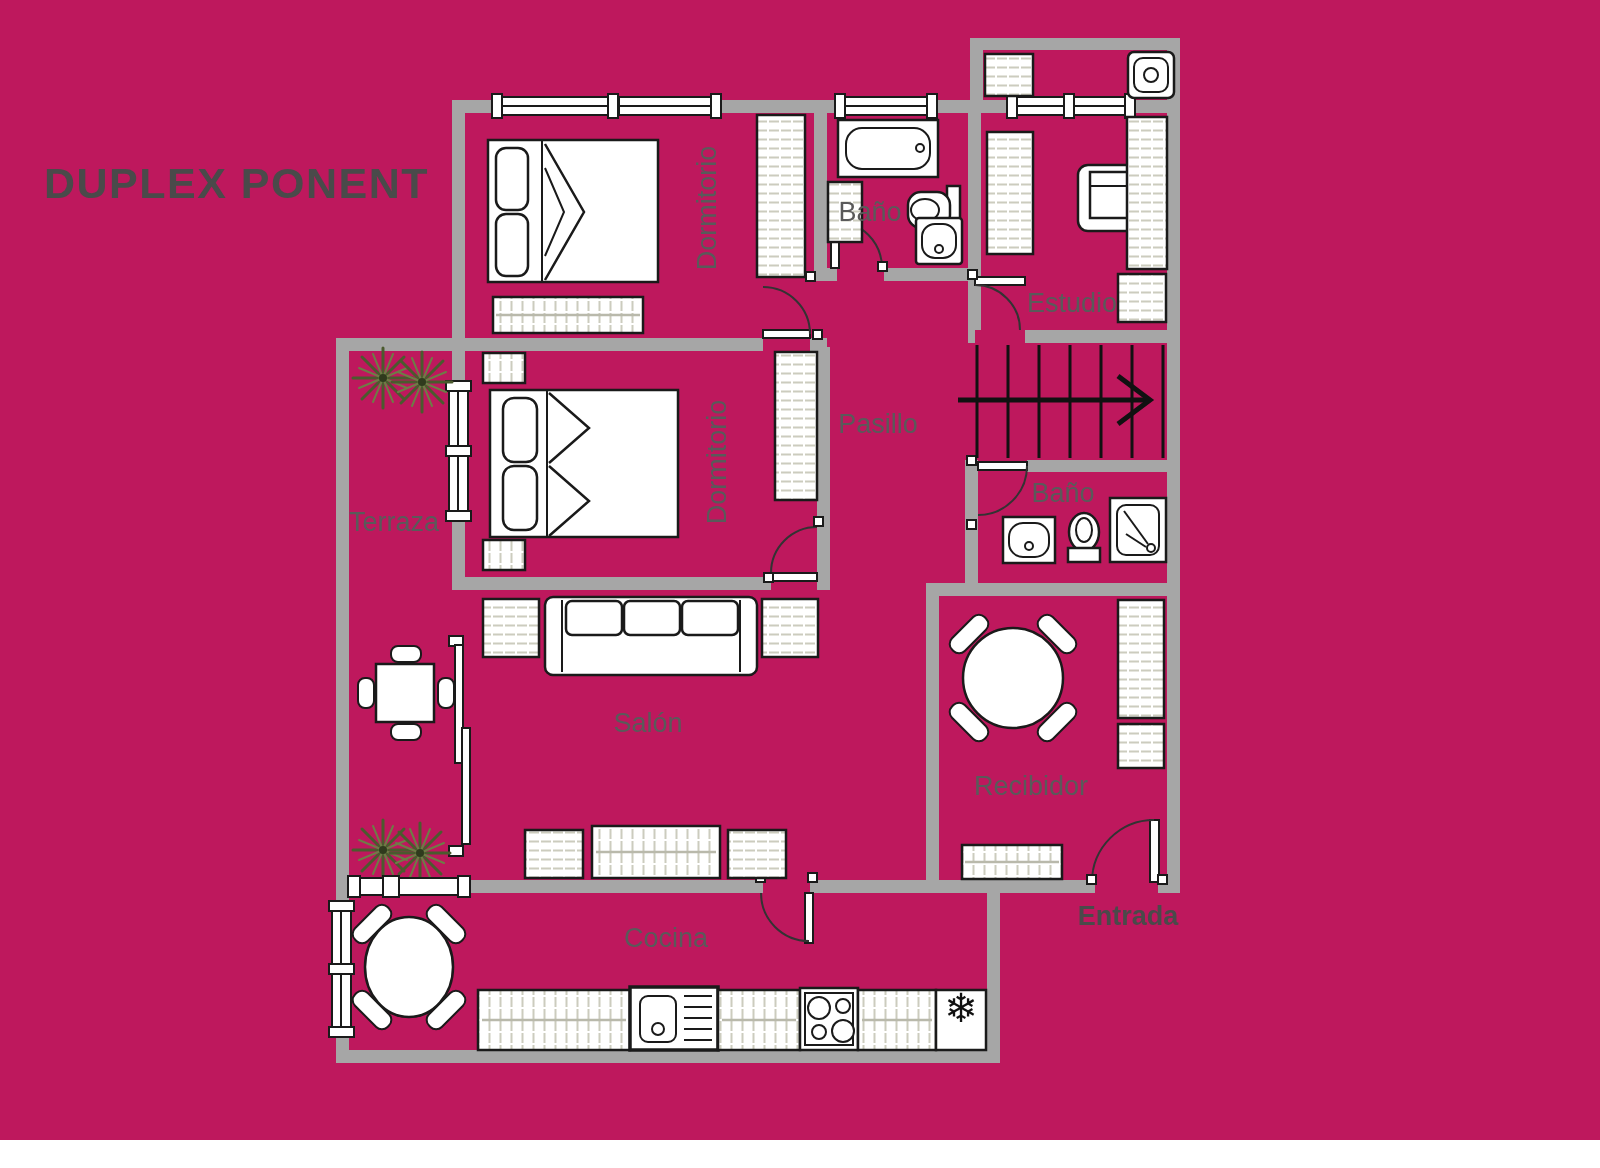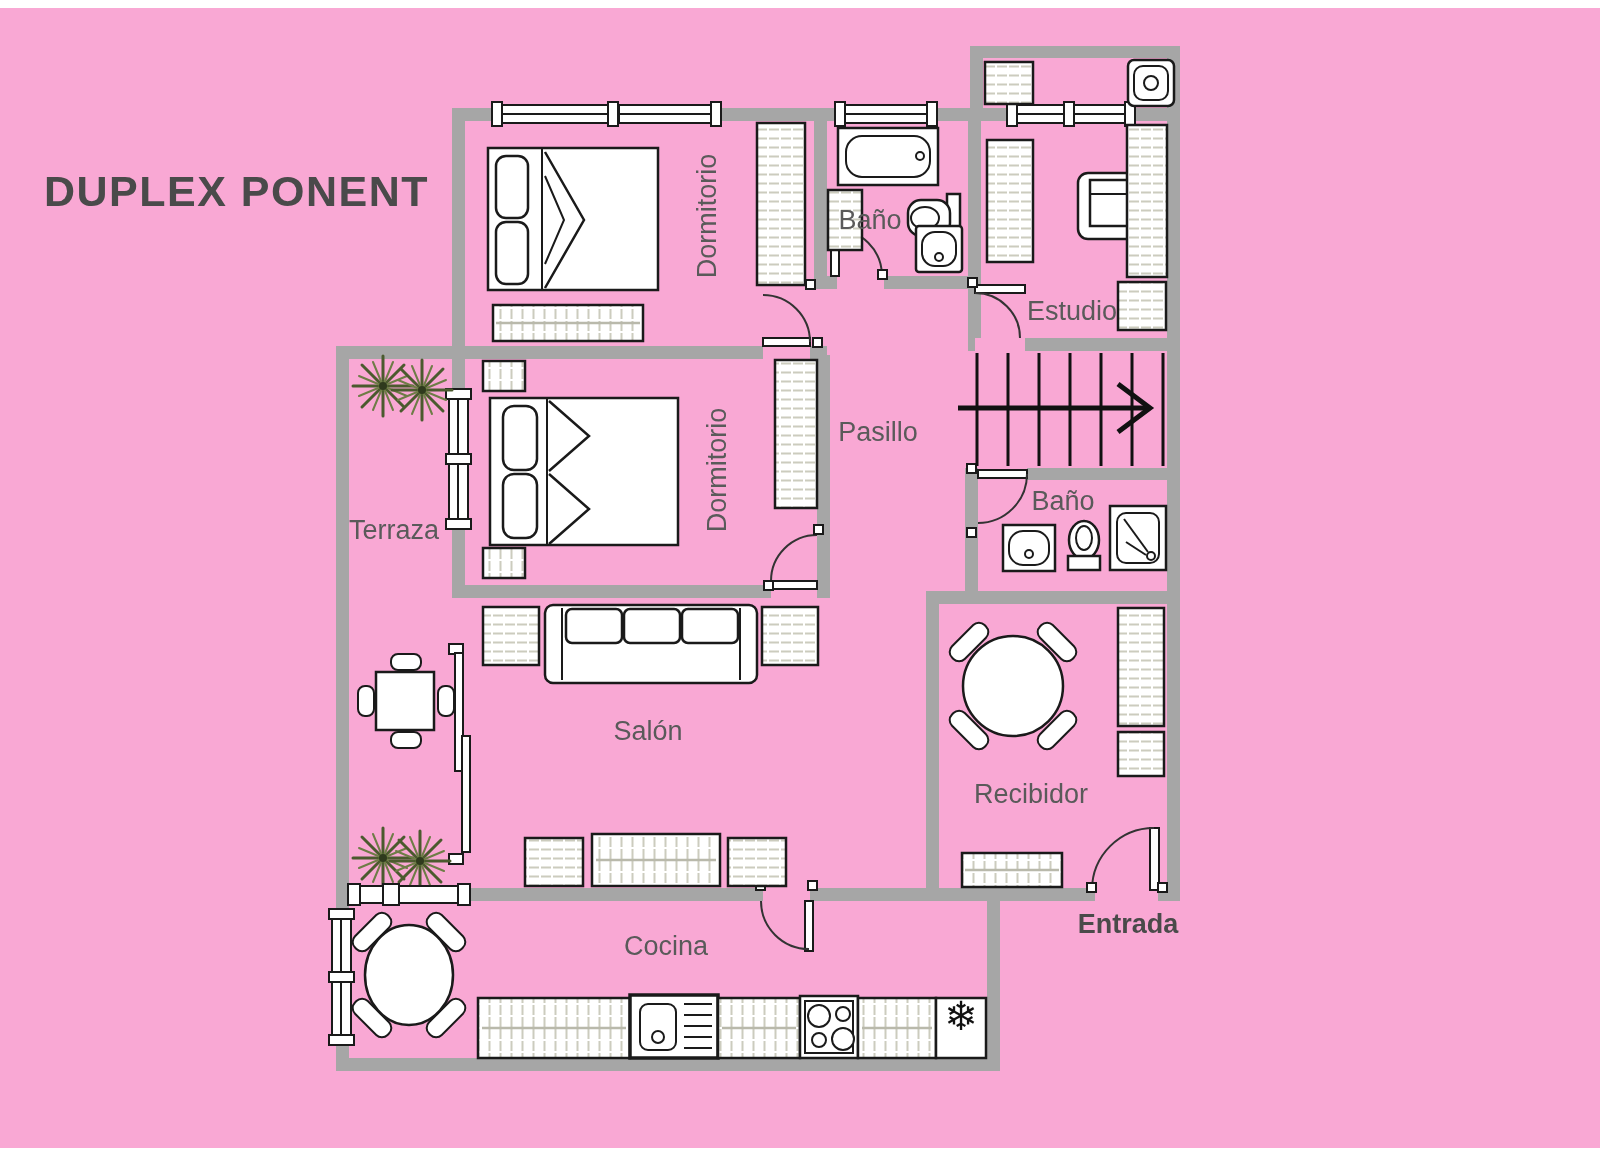--- a/index.html
+++ b/index.html
@@ -1,17 +1,17 @@
 <!DOCTYPE html>
 <html><head>
 <meta charset="utf-8">
 <style>
   html,body{margin:0;padding:0;background:#ffffff;}
-  .page{position:relative;width:1600px;height:1140px;background:#f9a8d4;overflow:hidden;
-        font-family:"Liberation Sans","DejaVu Sans",sans-serif;margin-top:8px;}
+  .page{position:relative;width:1600px;height:1140px;background:#be185d;overflow:hidden;
+        font-family:"Liberation Sans","DejaVu Sans",sans-serif;}
   svg{display:block}
   .wall{fill:#a6a6a6;stroke:none}
   .f{fill:#ffffff;stroke:#1a1a1a;stroke-width:2.5}
   .f2{fill:#ffffff;stroke:#1a1a1a;stroke-width:2}
   .fb{fill:#ffffff;stroke:#1a1a1a;stroke-width:3.5}
   .ln{fill:none;stroke:#1a1a1a;stroke-width:2.5}
   .ln2{fill:none;stroke:#1a1a1a;stroke-width:2}
   .arc{fill:none;stroke:#333333;stroke-width:2}
   .mid{stroke:#b9b9ab;stroke-width:2.5}
   .hbox{fill:url(#hH);stroke:#1a1a1a;stroke-width:2.5}

